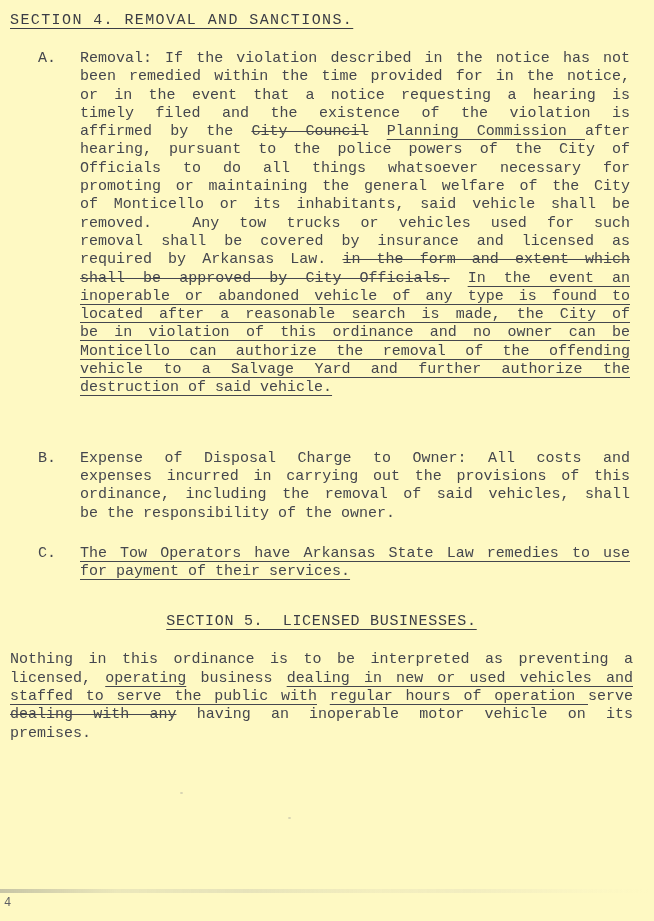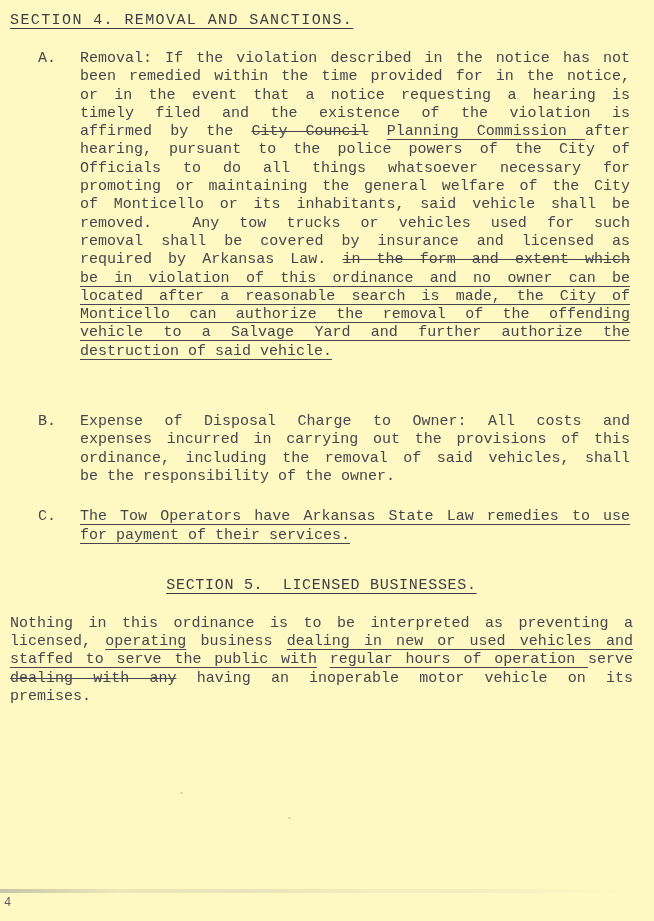--- a/index.html
+++ b/index.html
@@ -102,22 +102,24 @@
           <div class="line" data-name="text-line"><span data-name="text-run">or in the event that a notice requesting a hearing is</span></div>
           <div class="line" data-name="text-line"><span data-name="text-run">timely filed and the existence of the violation is</span></div>
           <div class="line" data-name="text-line"><span data-name="text-run">affirmed by the </span><span class="strike" data-name="strikethrough-text">City Council</span><span data-name="text-run"> </span><span class="u" data-name="underlined-text">Planning Commission </span><span data-name="text-run">after</span></div>
           <div class="line" data-name="text-line"><span data-name="text-run">hearing, pursuant to the police powers of the City of</span></div>
           <div class="line" data-name="text-line"><span data-name="text-run">Officials to do all things whatsoever necessary for</span></div>
           <div class="line" data-name="text-line"><span data-name="text-run">promoting or maintaining the general welfare of the City</span></div>
           <div class="line" data-name="text-line"><span data-name="text-run">of Monticello or its inhabitants, said vehicle shall be</span></div>
           <div class="line" data-name="text-line"><span data-name="text-run">removed.&nbsp; Any tow trucks or vehicles used for such</span></div>
           <div class="line" data-name="text-line"><span data-name="text-run">removal shall be covered by insurance and licensed as</span></div>
           <div class="line" data-name="text-line"><span data-name="text-run">required by Arkansas Law. </span><span class="strike" data-name="strikethrough-text">in the form and extent which</span></div>
+          <div class="line" data-name="text-line"><span class="strike" data-name="strikethrough-text">shall be approved by City Officials.</span><span data-name="text-run"> </span><span class="u" data-name="underlined-text">In the event an</span></div>
+          <div class="line" data-name="text-line"><span class="u" data-name="underlined-text">inoperable or abandoned vehicle of any type is found to</span></div>
+          <div class="line" data-name="text-line"><span class="u" data-name="underlined-text">located after a reasonable search is made, the City of</span></div>
           <div class="line" data-name="text-line"><span class="u" data-name="underlined-text">be in violation of this ordinance and no owner can be</span></div>
-          <div class="line" data-name="text-line"><span class="u" data-name="underlined-text">located after a reasonable search is made, the City of</span></div>
           <div class="line" data-name="text-line"><span class="u" data-name="underlined-text">Monticello can authorize the removal of the offending</span></div>
           <div class="line" data-name="text-line"><span class="u" data-name="underlined-text">vehicle to a Salvage Yard and further authorize the</span></div>
           <div class="line last" data-name="text-line"><span class="u" data-name="underlined-text">destruction of said vehicle.</span></div>
         </div>
       </div>
       <div class="item gap-b" data-name="item-b-expense">
         <span class="label" data-name="item-label">B.</span>
         <div class="body" data-name="item-text">
           <div class="line" data-name="text-line"><span data-name="text-run">Expense of Disposal Charge to Owner: All costs and</span></div>
           <div class="line" data-name="text-line"><span data-name="text-run">expenses incurred in carrying out the provisions of this</span></div>

